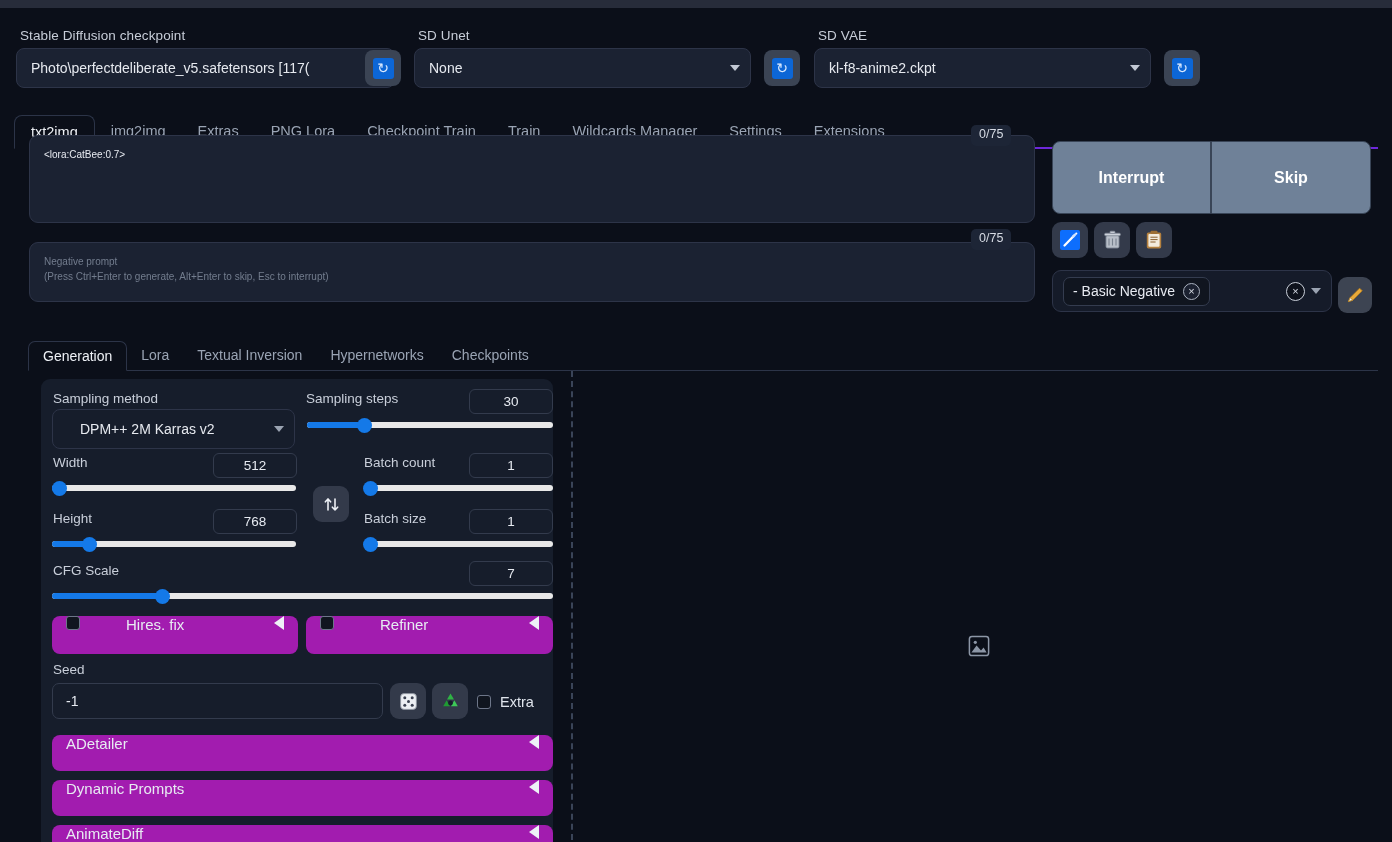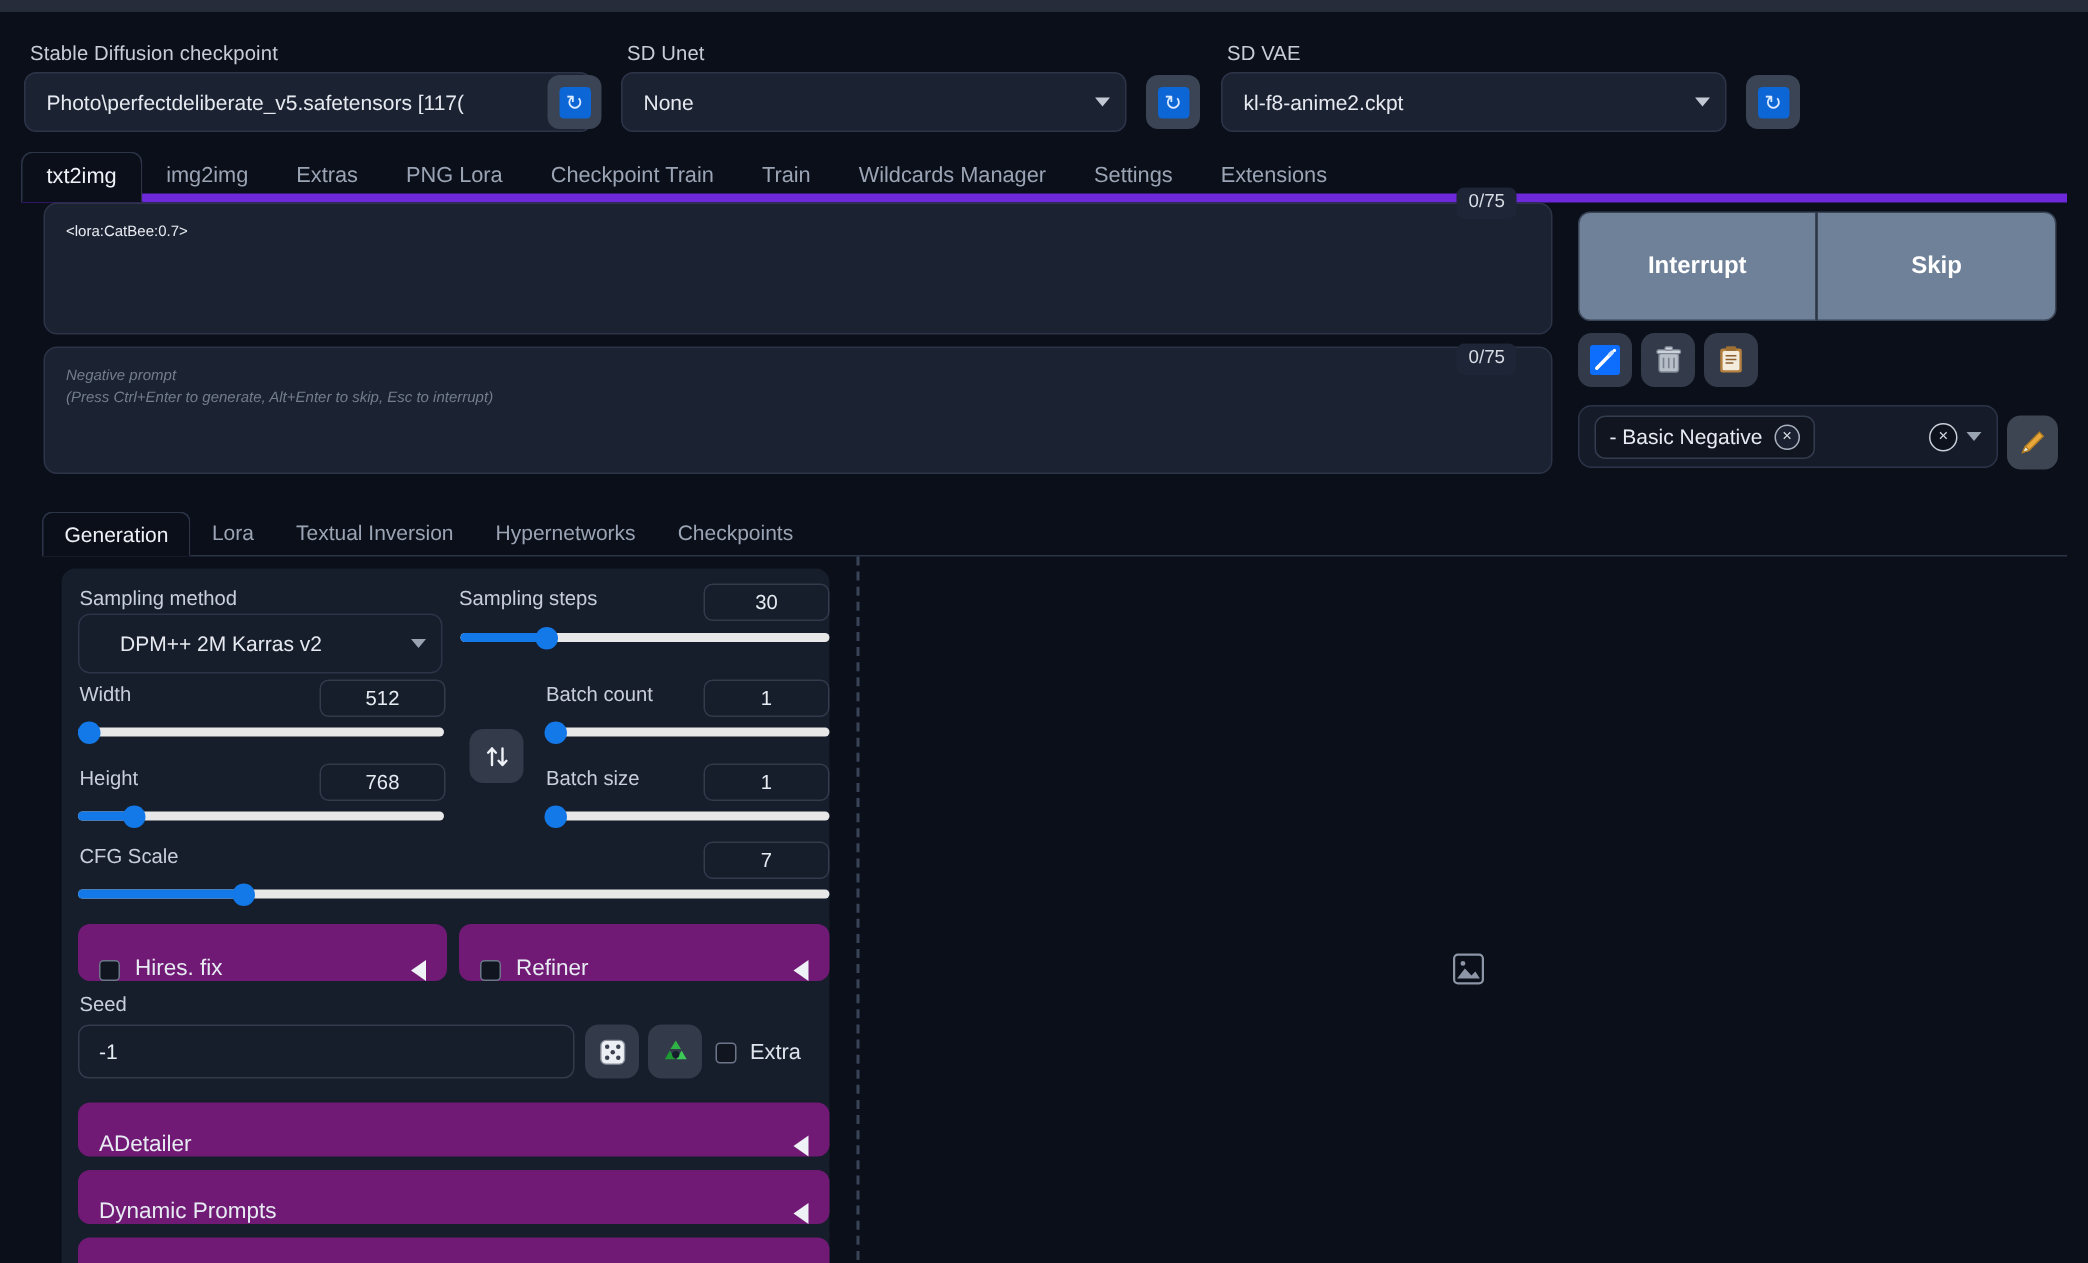--- a/index.html
+++ b/index.html
@@ -49,21 +49,21 @@
     width: 21px; height: 21px; background: #0c66d6; border-radius: 3px;
     display: flex; align-items: center; justify-content: center;
     color: #dbeaff; font-size: 14px; line-height: 1;
   }
 
   
   .tabstrip {
     position: absolute; left: 14px; top: 93px; width: 1364px; height: 34px;
     border-bottom: 1px solid #2c3purple;
   }
-  .tabstrip { border-bottom: 6px solid #6d28d9; }
+  .tabstrip { border-bottom: 2px solid #6d28d9; margin-top: 14px; }
   .tab {
     position: relative; float: left; height: 34px; line-height: 32px;
     padding: 0 16px; font-size: 14.5px; color: #9aa4b4; cursor: pointer;
   }
   .tab.active {
     color: #eef1f6; background: #0b0f19;
     border: 1px solid #2c3448; border-bottom: 1px solid #0b0f19;
     border-radius: 8px 8px 0 0; margin-bottom: -1px;
   }
 
@@ -147,23 +147,23 @@
     background: #1479e8; top: -4.5px; cursor: pointer;
   }
 
   .swapbtn {
     position: absolute; left: 313px; top: 478px; width: 36px; height: 36px;
     background: #333a4a; border-radius: 9px; color: #e9edf4; font-size: 16px;
     display: flex; align-items: center; justify-content: center; cursor: pointer;
   }
 
   .accordion {
-    position: absolute; background: #701a75; border: 1px solid #2f out;
-    border-radius: 8px; display: flex; align-items: flex-end;
-    padding: 0 14px; color: #e7ebf2; font-size: 15px; cursor: pointer;
+    position: absolute; background: #a21caf; border: 1px solid #2f out;
+    border-radius: 8px; display: flex; align-items: flex-start;
+    padding: 0 14px; color: #e7ebf2; font-size: 15px; cursor: pointer; gap: 36px;
   }
   .accordion { border: 1px solid #2f3purple; }
   .accordion { border-color: #2e out; }
   .accordion { border-color: #2f3748; }
   .acc-arrow {
     position: absolute; right: 14px; width: 0; height: 0;
     border-top: 7px solid transparent; border-bottom: 7px solid transparent;
     border-right: 10px solid #eef1f6;
   }
   .cbx {
@@ -239,21 +239,21 @@
     <div class="tab">Checkpoint Train</div>
     <div class="tab">Train</div>
     <div class="tab">Wildcards Manager</div>
     <div class="tab">Settings</div>
     <div class="tab">Extensions</div>
   </div>
 
   <div class="prompt-box" style="left:29px; top:127px; width:1006px; height:88px;">&lt;lora:CatBee:0.7&gt;</div>
   <div class="token-counter" style="left:971px; top:117px;">0/75</div>
 
-  <div class="prompt-box placeholder" style="left:29px; top:223px; width:1006px; height:85px;font-style:italic;">Negative prompt
+  <div class="prompt-box placeholder" style="left:29px; top:234px; width:1006px; height:60px;">Negative prompt
 (Press Ctrl+Enter to generate, Alt+Enter to skip, Esc to interrupt)</div>
   <div class="token-counter" style="left:971px; top:221px;">0/75</div>
 
   <div class="bigbtn" style="left:1052px; top:133px; width:159px; border-radius:8px 0 0 8px;">Interrupt</div>
   <div class="bigbtn" style="left:1211px; top:133px; width:160px; border-radius:0 8px 8px 0;">Skip</div>
 
   <div class="iconbtn" style="left:1052px; top:214px;">
     <svg width="20" height="20" viewBox="0 0 20 20">
       <rect x="0" y="0" width="20" height="20" rx="2" fill="#0d6efd"></rect>
       <path d="M4.5 15.5 L13 6.8" stroke="#ffffff" stroke-width="2.3" stroke-linecap="round"></path>

